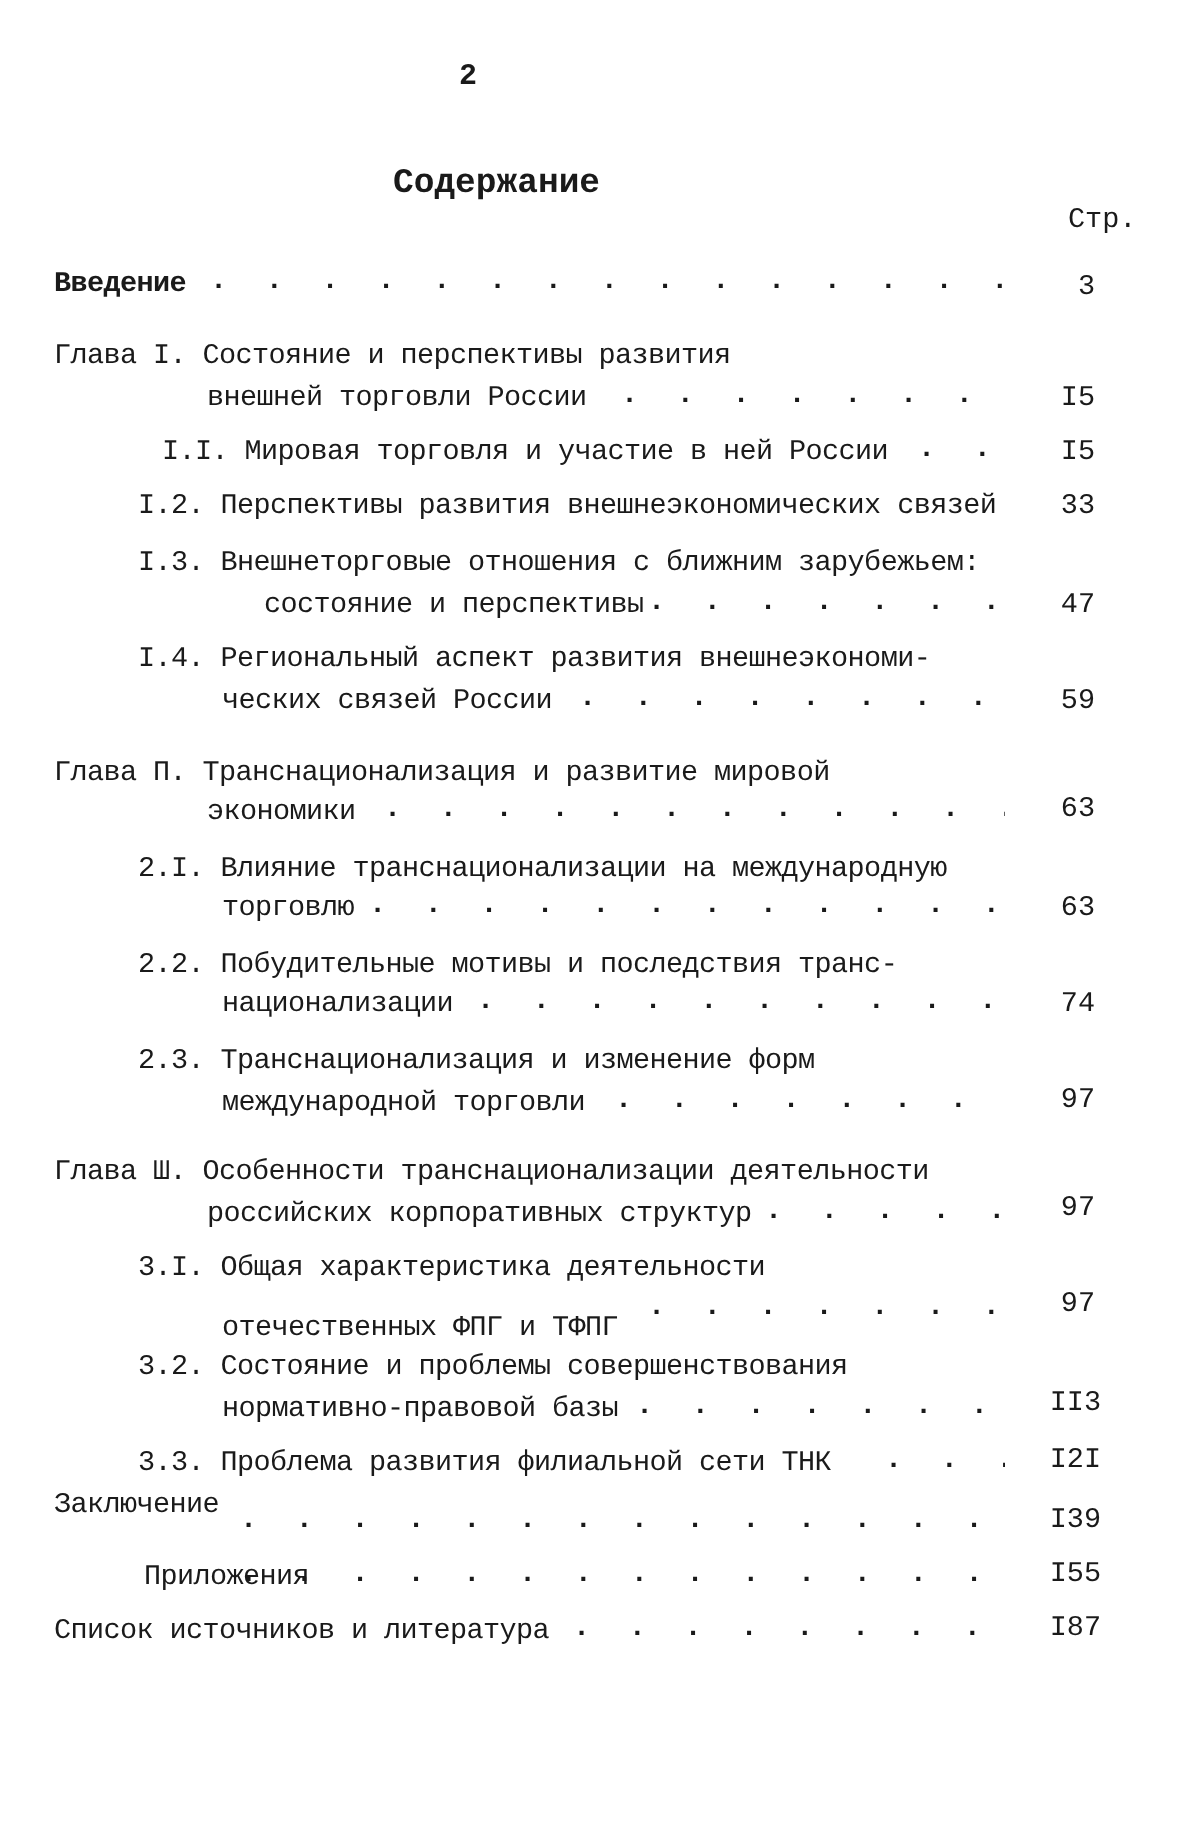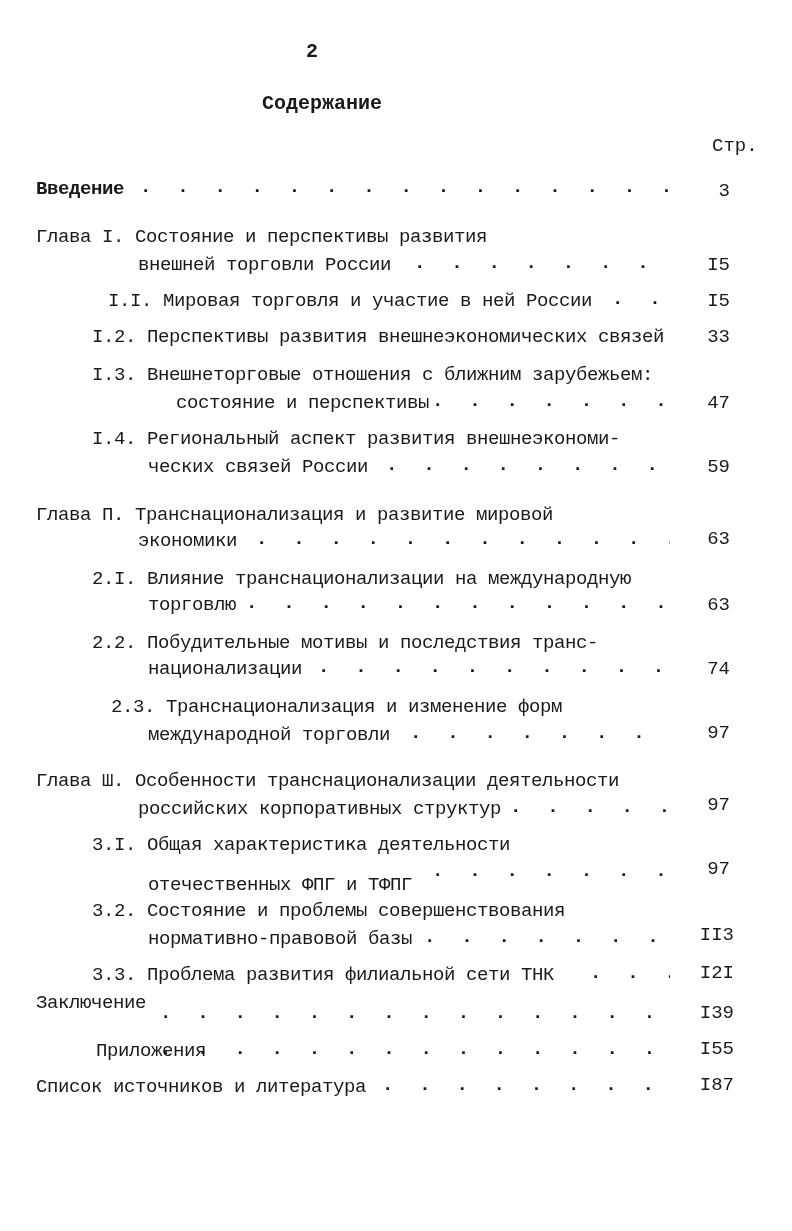--- a/index.html
+++ b/index.html
@@ -3,21 +3,21 @@
   <meta charset="utf-8">
   <style>
     html, body { margin: 0; padding: 0; }
     body {
       width: 792px; height: 1231px; background: #ffffff; position: relative; overflow: hidden;
       font-family: "Liberation Mono", "DejaVu Sans Mono", monospace;
       color: #1a1a1a;
     }
     .abs { position: absolute; white-space: pre; }
     .page-num { font-size: 20px; font-weight: bold; left: 306px; top: 40px; }
-    .title { font-size: 20px; font-weight: bold; left: 262px; top: 92px; }
+    .title { font-size: 23px; font-weight: bold; left: 262px; top: 109px; }
     .str { font-size: 19px; font-weight: normal; left: 712px; top: 135px; }
     .line { font-size: 19px; letter-spacing: -0.4px; }
     .dots { position: absolute; white-space: nowrap; overflow: hidden; font-size: 19px; letter-spacing: 7.2px; font-weight: bold; }
     .pg { position: absolute; font-size: 19px; text-align: right; width: 60px; }
   </style>
 </head>
 <body>
 
 <div class="abs page-num">2</div>
 <div class="abs title">Содержание</div>
@@ -76,21 +76,21 @@
 </div>
 
 <div>
   <div class="abs line" style="left:92px;top:632px;">2.2. Побудительные мотивы и последствия транс-</div>
   <div class="abs line" style="left:148px;top:658px;">национализации</div>
   <div class="dots" style="left:318px;top:656px;width:352px;">. . . . . . . . . . . . . . . . . . . . . . . . . . . . . . . . . . .</div>
   <div class="pg" style="left:670px;top:658px;">74</div>
 </div>
 
 <div>
-  <div class="abs line" style="left:92px;top:696px;margin-left:19px;">2.3. Транснационализация и изменение форм</div>
+  <div class="abs line" style="left:92px;top:696px;">2.3. Транснационализация и изменение форм</div>
   <div class="abs line" style="left:148px;top:724px;">международной торговли</div>
   <div class="dots" style="left:410px;top:722px;width:260px;">. . . . . . . . . . . . . . . . . . . . . . . . . . . . . . . . . . .</div>
   <div class="pg" style="left:670px;top:722px;">97</div>
 </div>
 
 <div>
   <div class="abs line" style="left:36px;top:770px;">Глава Ш. Особенности транснационализации деятельности</div>
   <div class="abs line" style="left:138px;top:798px;">российских корпоративных структур</div>
   <div class="dots" style="left:510px;top:796px;width:160px;">. . . . . . . . . . . . . . . . . . . . . . . . . . . . . . . . . . .</div>
   <div class="pg" style="left:670px;top:794px;">97</div>

